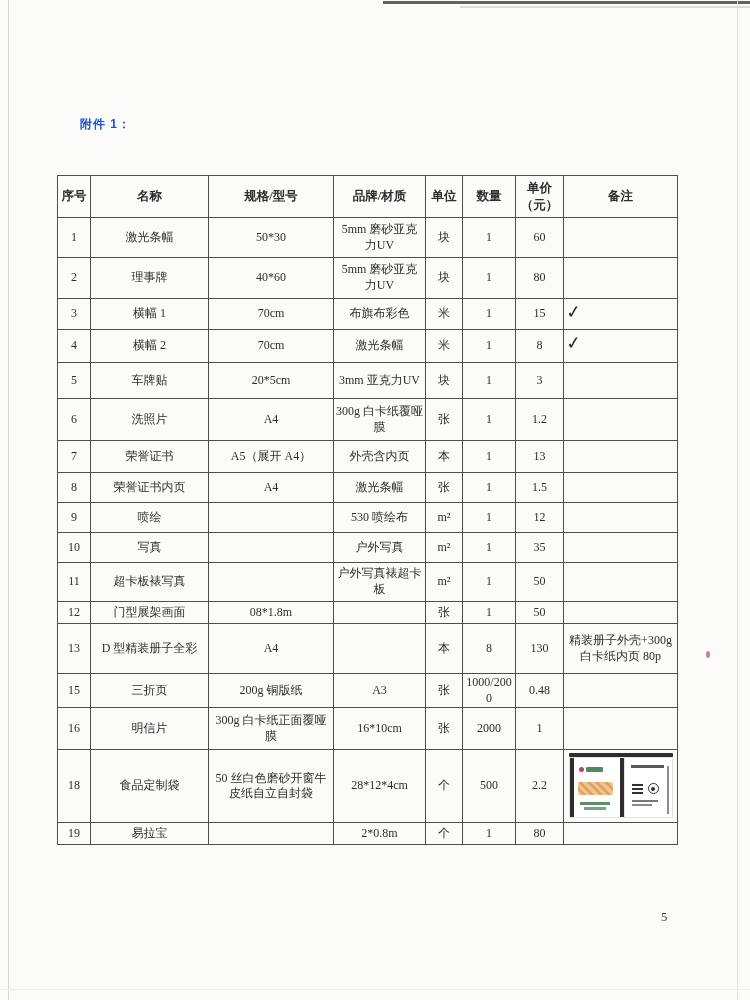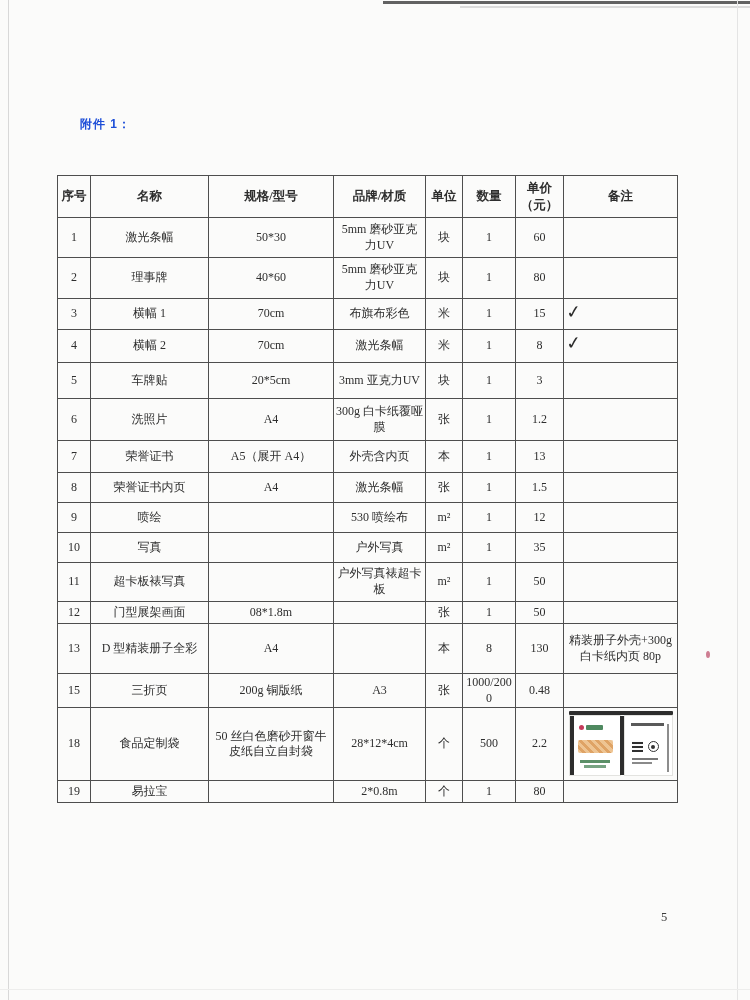--- a/index.html
+++ b/index.html
@@ -234,20 +234,30 @@
           <td class="c-remark">精装册子外壳+300g 白卡纸内页 80p</td>
         </tr>
         <tr style="height: 30px;">
           <td class="c-no">15</td>
           <td class="c-name">三折页</td>
           <td class="c-spec">200g 铜版纸</td>
           <td class="c-material">A3</td>
           <td class="c-unit">张</td>
           <td class="c-qty">1000/2000</td>
           <td class="c-price">0.48</td>
+          <td class="c-remark"></td>
+        </tr>
+        <tr style="height: 42px;">
+          <td class="c-no">16</td>
+          <td class="c-name">明信片</td>
+          <td class="c-spec">300g 白卡纸正面覆哑膜</td>
+          <td class="c-material">16*10cm</td>
+          <td class="c-unit">张</td>
+          <td class="c-qty">2000</td>
+          <td class="c-price">1</td>
           <td class="c-remark"></td>
         </tr>
         <tr style="height: 70px;">
           <td class="c-no">18</td>
           <td class="c-name">食品定制袋</td>
           <td class="c-spec">50 丝白色磨砂开窗牛皮纸自立自封袋</td>
           <td class="c-material">28*12*4cm</td>
           <td class="c-unit">个</td>
           <td class="c-qty">500</td>
           <td class="c-price">2.2</td>

